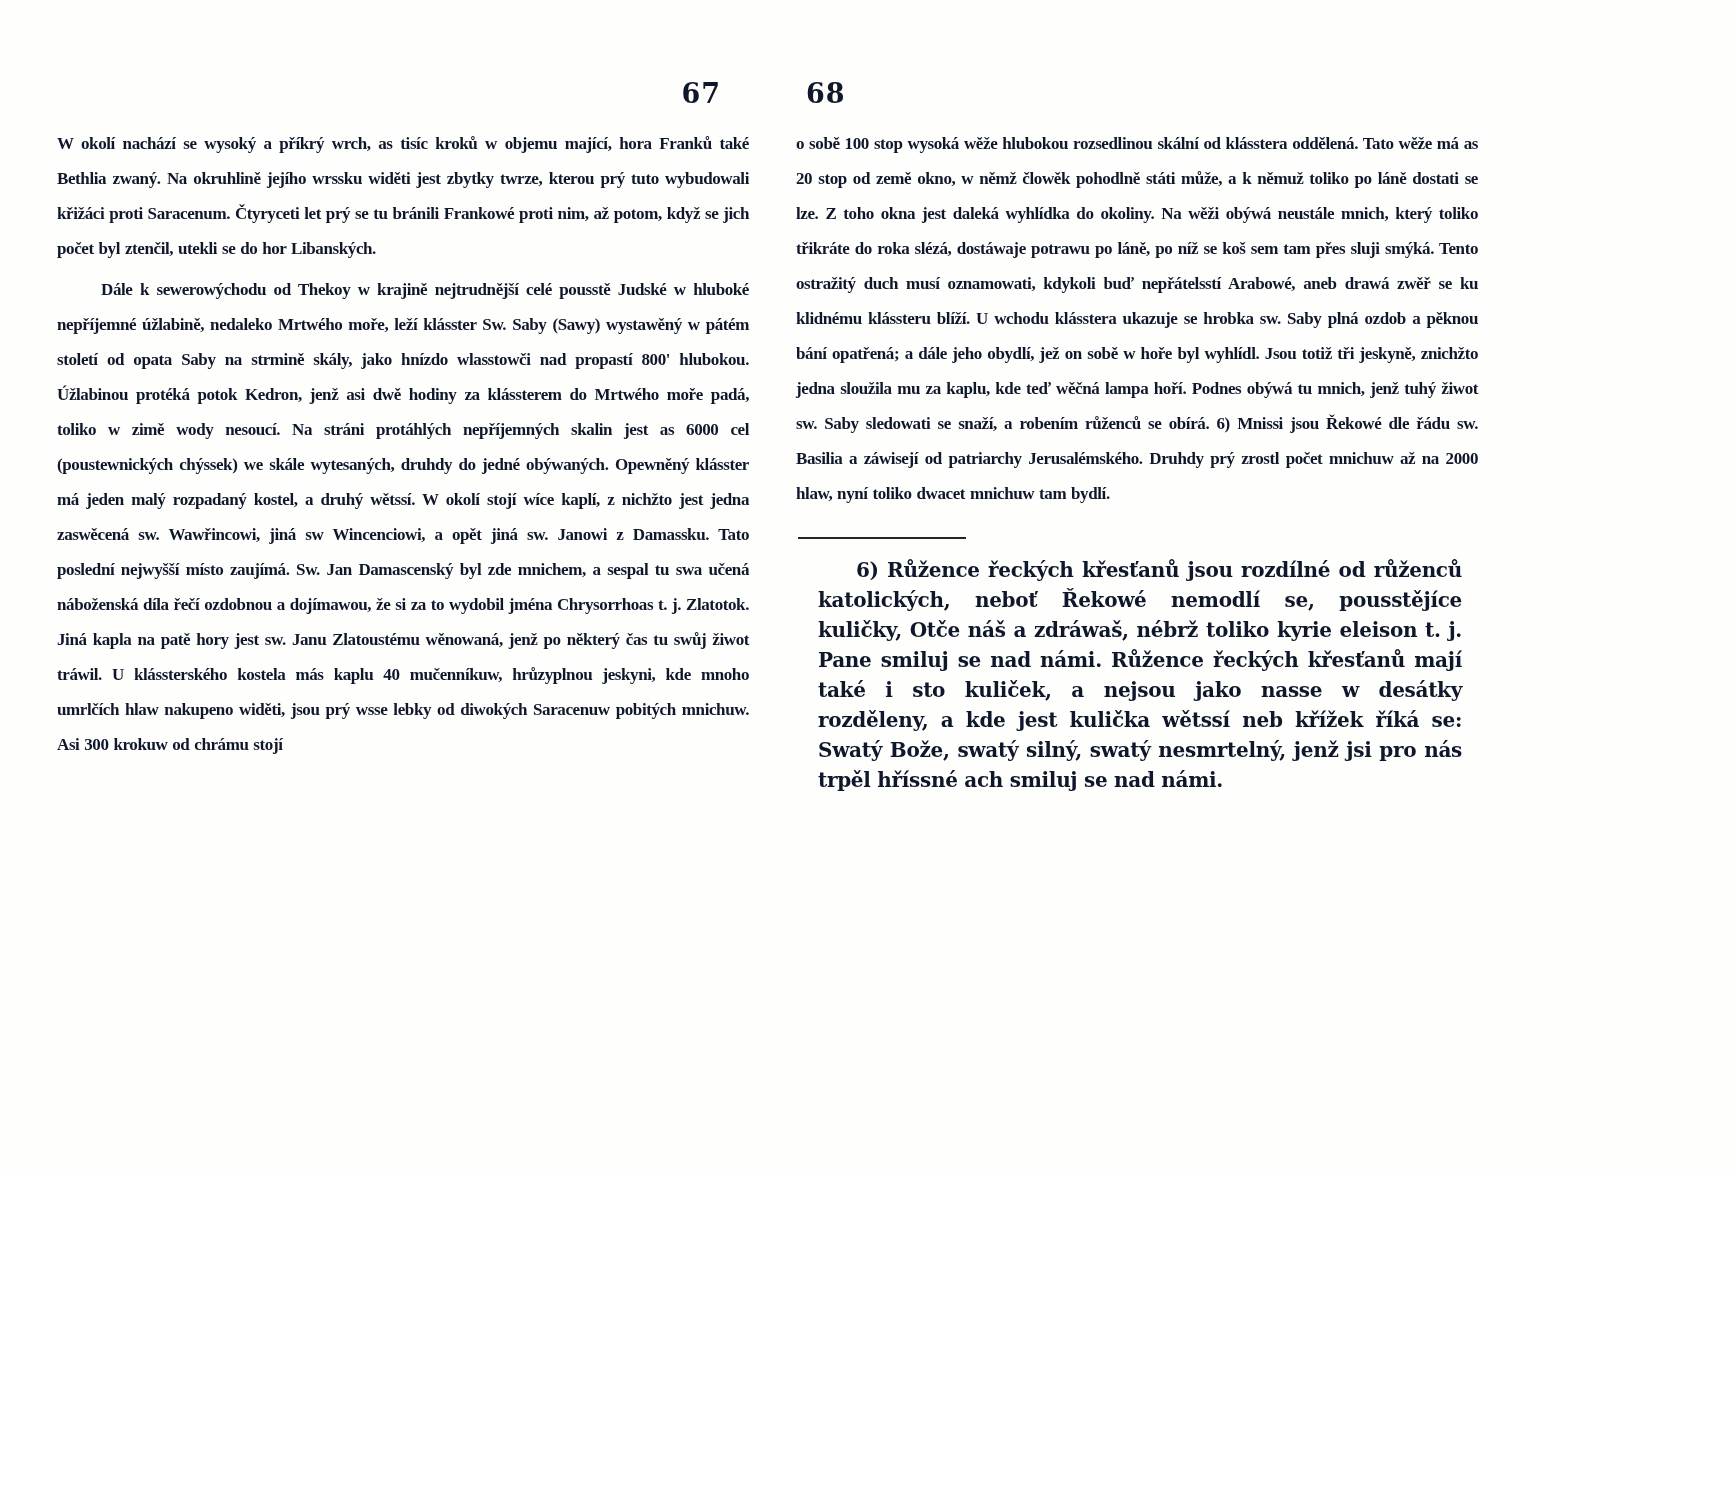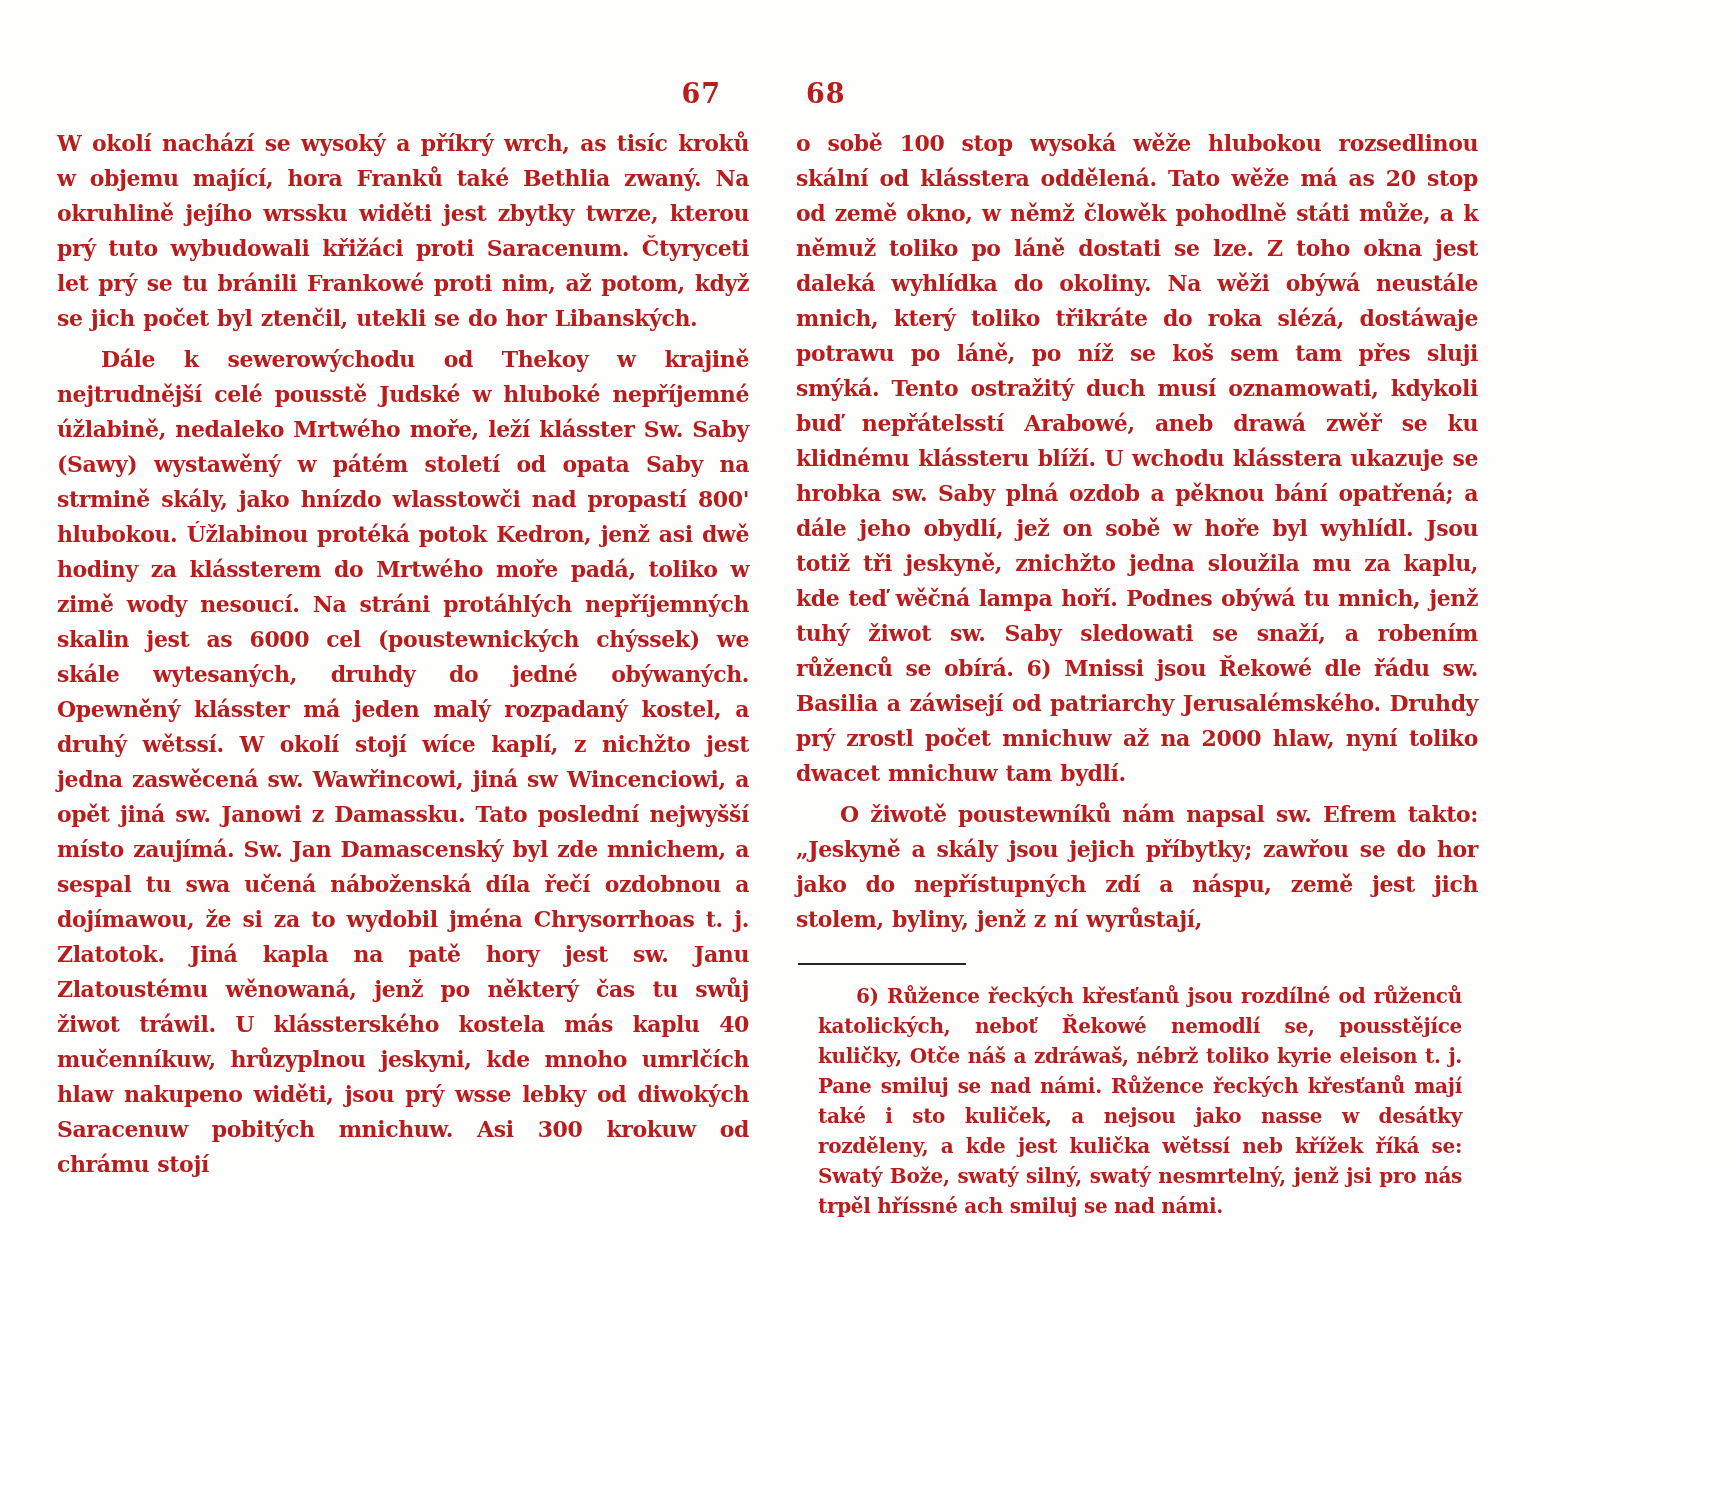--- a/index.html
+++ b/index.html
@@ -10,45 +10,46 @@
     height: 1500px;
     overflow: hidden;
   }
   .spread {
     position: relative;
     width: 1736px;
     height: 1172px;
     background: #fefefd;
     font-family: "DejaVu Serif", "Liberation Serif", serif;
     font-weight: 700;
-    color: #b91c1c;
+    color: #0f172a;
   }
   .page {
     position: absolute;
     top: 78px;
   }
   .page-left  { left: 57px;  width: 692px; }
   .page-right { left: 796px; width: 682px; }
 
   .page-number {
     font-size: 27px;
     letter-spacing: 1px;
     margin-bottom: 14px;
     height: 34px;
   }
   .pn-left  { text-align: right; padding-right: 28px; }
   .pn-right { text-align: left;  padding-left: 10px; }
 
   .para {
     margin: 0 0 6px 0;
-    font-size: 22px;
+    font-size: 17px;
     line-height: 35px;
     text-align: justify;
     letter-spacing: -0.4px;
     word-spacing: 1px;
+    font-family: Liberation Serif, serif;
   }
   .indent { text-indent: 44px; }
   .no-indent { text-indent: 0; }
 
   .footnote-rule {
     width: 168px;
     border: none;
     border-top: 2.5px solid #2a241e;
     margin: 26px 0 16px 2px;
   }
@@ -69,18 +70,17 @@
 
   <div class="page page-left">
     <div class="page-number pn-left">67</div>
     <p class="para no-indent">W okolí nachází se wysoký a příkrý wrch, as tisíc kroků w objemu mající, hora Franků také Bethlia zwaný. Na okruhlině jejího wrssku widěti jest zbytky twrze, kterou prý tuto wybudowali křižáci proti Saracenum. Čtyryceti let prý se tu bránili Frankowé proti nim, až potom, když se jich počet byl ztenčil, utekli se do hor Libanských.</p>
     <p class="para indent">Dále k sewerowýchodu od Thekoy w krajině nejtrudnější celé pousstě Judské w hluboké nepříjemné úžlabině, nedaleko Mrtwého moře, leží klásster Sw. Saby (Sawy) wystawěný w pátém století od opata Saby na strmině skály, jako hnízdo wlasstowči nad propastí 800' hlubokou. Úžlabinou protéká potok Kedron, jenž asi dwě hodiny za klássterem do Mrtwého moře padá, toliko w zimě wody nesoucí. Na stráni protáhlých nepříjemných skalin jest as 6000 cel (poustewnických chýssek) we skále wytesaných, druhdy do jedné obýwaných. Opewněný klásster má jeden malý rozpadaný kostel, a druhý wětssí. W okolí stojí wíce kaplí, z nichžto jest jedna zaswěcená sw. Wawřincowi, jiná sw Wincenciowi, a opět jiná sw. Janowi z Damassku. Tato poslední nejwyšší místo zaujímá. Sw. Jan Damascenský byl zde mnichem, a sespal tu swa učená náboženská díla řečí ozdobnou a dojímawou, že si za to wydobil jména Chrysorrhoas t. j. Zlatotok. Jiná kapla na patě hory jest sw. Janu Zlatoustému wěnowaná, jenž po některý čas tu swůj žiwot tráwil. U klássterského kostela más kaplu 40 mučenníkuw, hrůzyplnou jeskyni, kde mnoho umrlčích hlaw nakupeno widěti, jsou prý wsse lebky od diwokých Saracenuw pobitých mnichuw. Asi 300 krokuw od chrámu stojí</p>
   </div>
 
   <div class="page page-right">
     <div class="page-number pn-right">68</div>
     <p class="para no-indent">o sobě 100 stop wysoká wěže hlubokou rozsedlinou skální od klásstera oddělená. Tato wěže má as 20 stop od země okno, w němž člowěk pohodlně státi může, a k němuž toliko po láně dostati se lze. Z toho okna jest daleká wyhlídka do okoliny. Na wěži obýwá neustále mnich, který toliko třikráte do roka slézá, dostáwaje potrawu po láně, po níž se koš sem tam přes sluji smýká. Tento ostražitý duch musí oznamowati, kdykoli buď nepřátelsstí Arabowé, aneb drawá zwěř se ku klidnému klássteru blíží. U wchodu klásstera ukazuje se hrobka sw. Saby plná ozdob a pěknou bání opatřená; a dále jeho obydlí, jež on sobě w hoře byl wyhlídl. Jsou totiž tři jeskyně, znichžto jedna sloužila mu za kaplu, kde teď wěčná lampa hoří. Podnes obýwá tu mnich, jenž tuhý žiwot sw. Saby sledowati se snaží, a robením růženců se obírá. 6) Mnissi jsou Řekowé dle řádu sw. Basilia a záwisejí od patriarchy Jerusalémského. Druhdy prý zrostl počet mnichuw až na 2000 hlaw, nyní toliko dwacet mnichuw tam bydlí.</p>
-    <p class="para indent">O žiwotě poustewníků nám napsal sw. Efrem takto: „Jeskyně a skály jsou jejich příbytky; zawřou se do hor jako do nepřístupných zdí a náspu, země jest jich stolem, byliny, jenž z ní wyrůstají,</p>
     <div class="footnote-rule"></div>
     <p class="footnote">6) Růžence řeckých křesťanů jsou rozdílné od růženců katolických, neboť Řekowé nemodlí se, pousstějíce kuličky, Otče náš a zdráwaš, nébrž toliko kyrie eleison t. j. Pane smiluj se nad námi. Růžence řeckých křesťanů mají také i sto kuliček, a nejsou jako nasse w desátky rozděleny, a kde jest kulička wětssí neb křížek říká se: Swatý Bože, swatý silný, swatý nesmrtelný, jenž jsi pro nás trpěl hříssné ach smiluj se nad námi.</p>
   </div>
 
 </div>
 
 </body></html>

